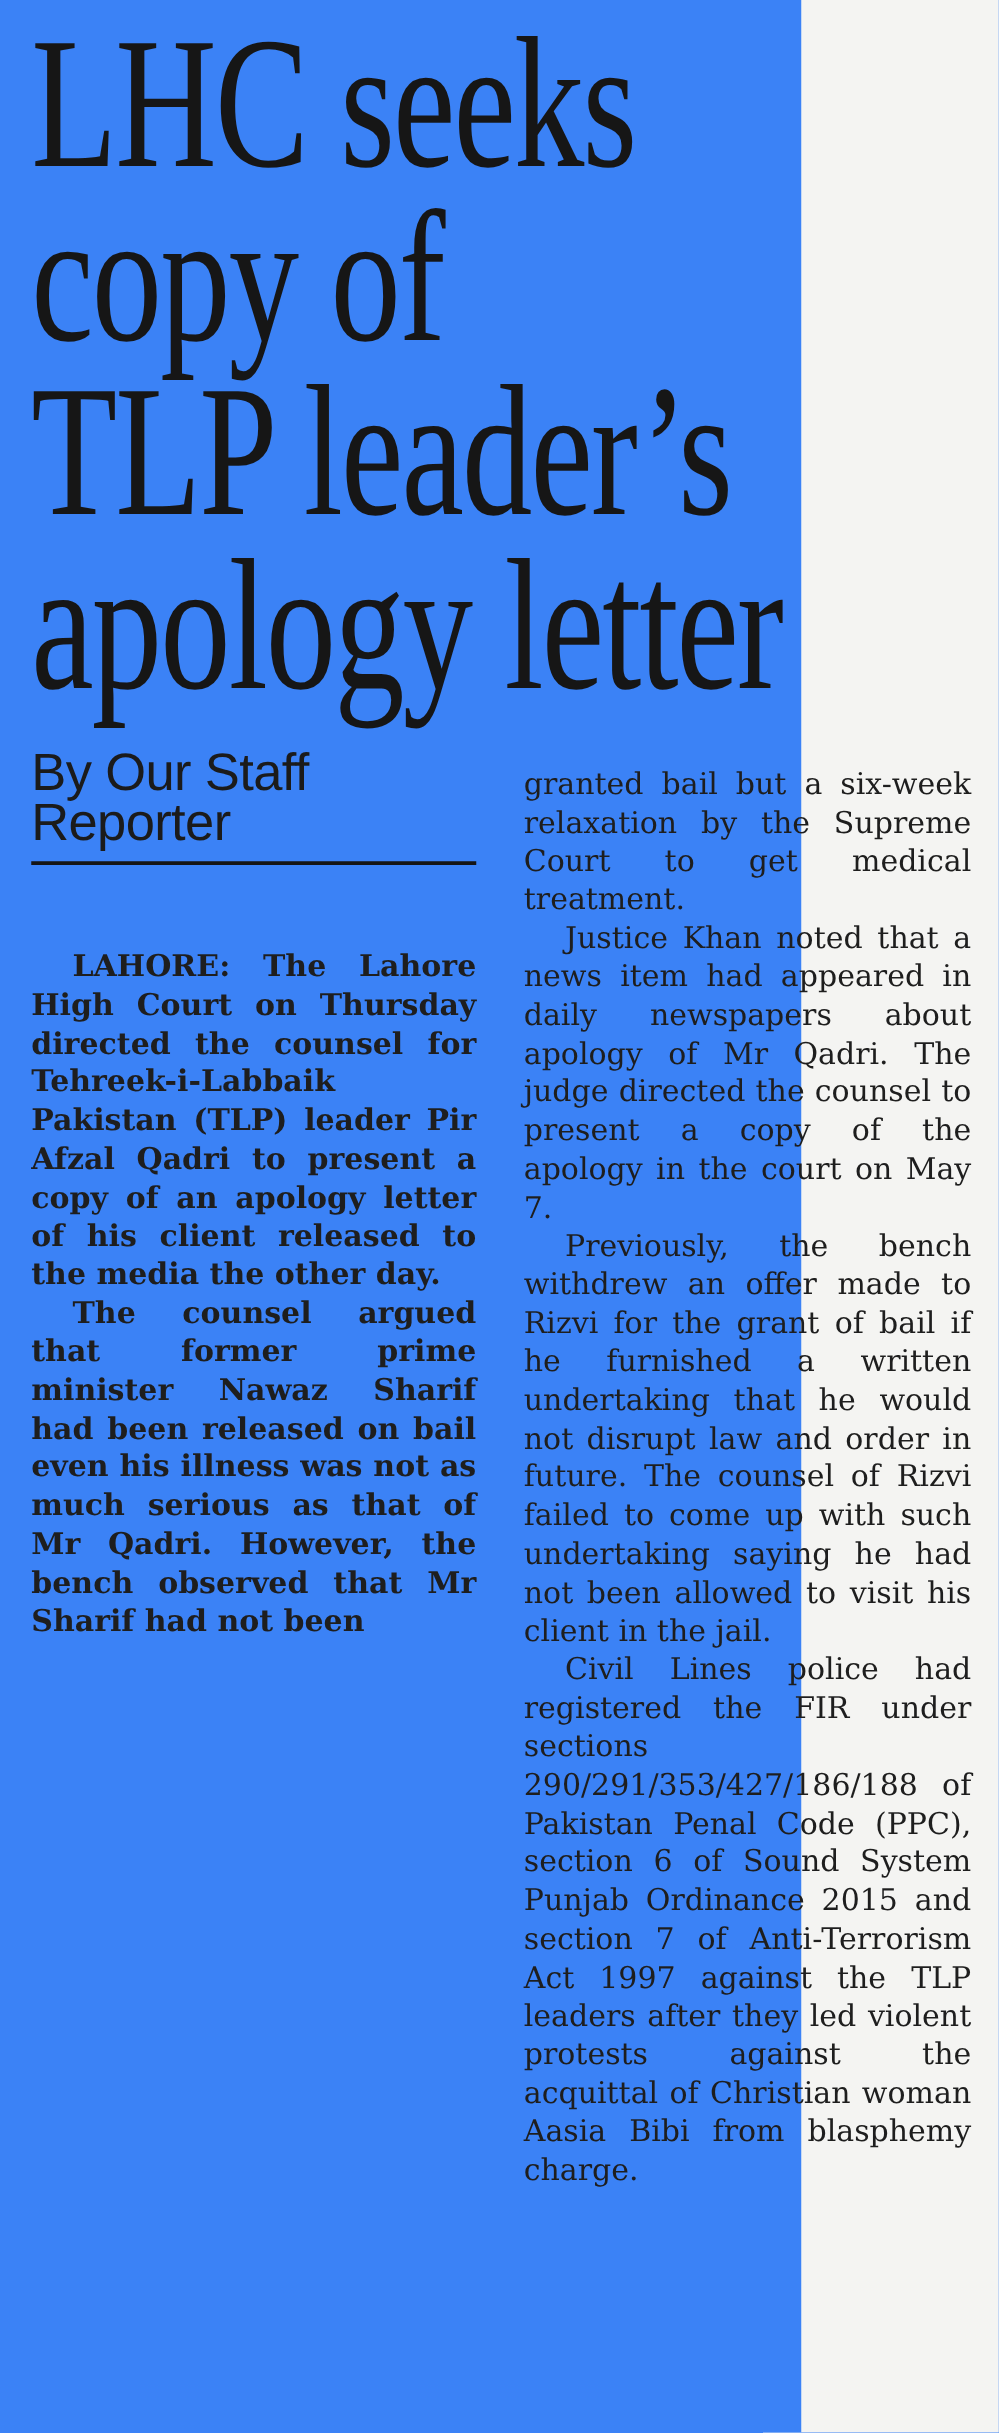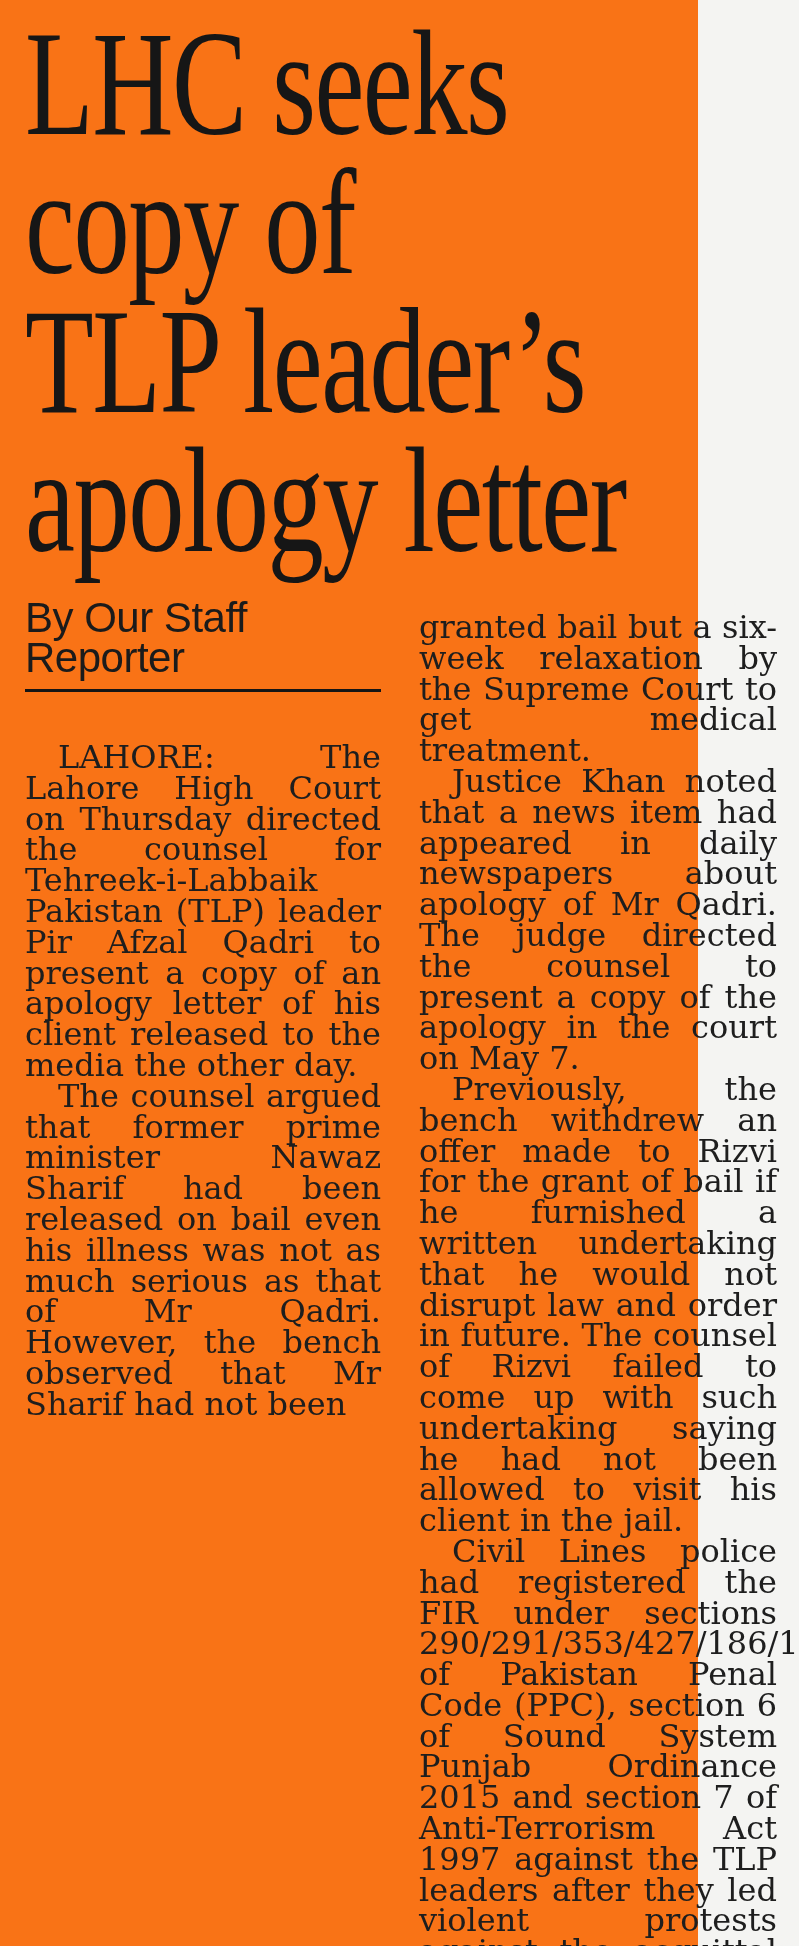--- a/index.html
+++ b/index.html
@@ -7,23 +7,23 @@
     padding: 0;
   }
   body {
     width: 799px;
     height: 1946px;
     overflow: hidden;
     background: #f4f4f2;
   }
   .page {
     position: relative;
-    width: 698px;
+    width: 641px;
     height: 1946px;
-    background: #f97316;
+    background: #3b82f6;
     color: #1d1d1d;
   }
   .headline {
     margin: 0;
     padding: 14px 0 0 25px;
     font-family: "Liberation Serif", serif;
     font-weight: 400;
     font-size: 150px;
     line-height: 139px;
     color: #161616;
@@ -54,33 +54,34 @@
     font-size: 42px;
     line-height: 40px;
     letter-spacing: -0.5px;
     color: #1b1b1b;
     padding-bottom: 11px;
     border-bottom: 3px solid #151515;
   }
   .body p {
     margin: 0;
     font-family: "DejaVu Serif", serif;
-    font-size: 32px;
+    font-size: 24px;
     line-height: 30.8px;
     text-align: justify;
     text-indent: 33px;
     color: #1e1e1e;
     hyphens: auto;
     -webkit-hyphens: auto;
   }
   .body p.flush {
     text-indent: 0;
   }
   .left-body {
-    margin-top: 50px;
+    margin-top: 66px;
+    font-weight: bold;
   }
   .right-body {
     margin-top: 14px;
   }
 </style>
 </head>
 <body>
 
 <div class="page">
 

